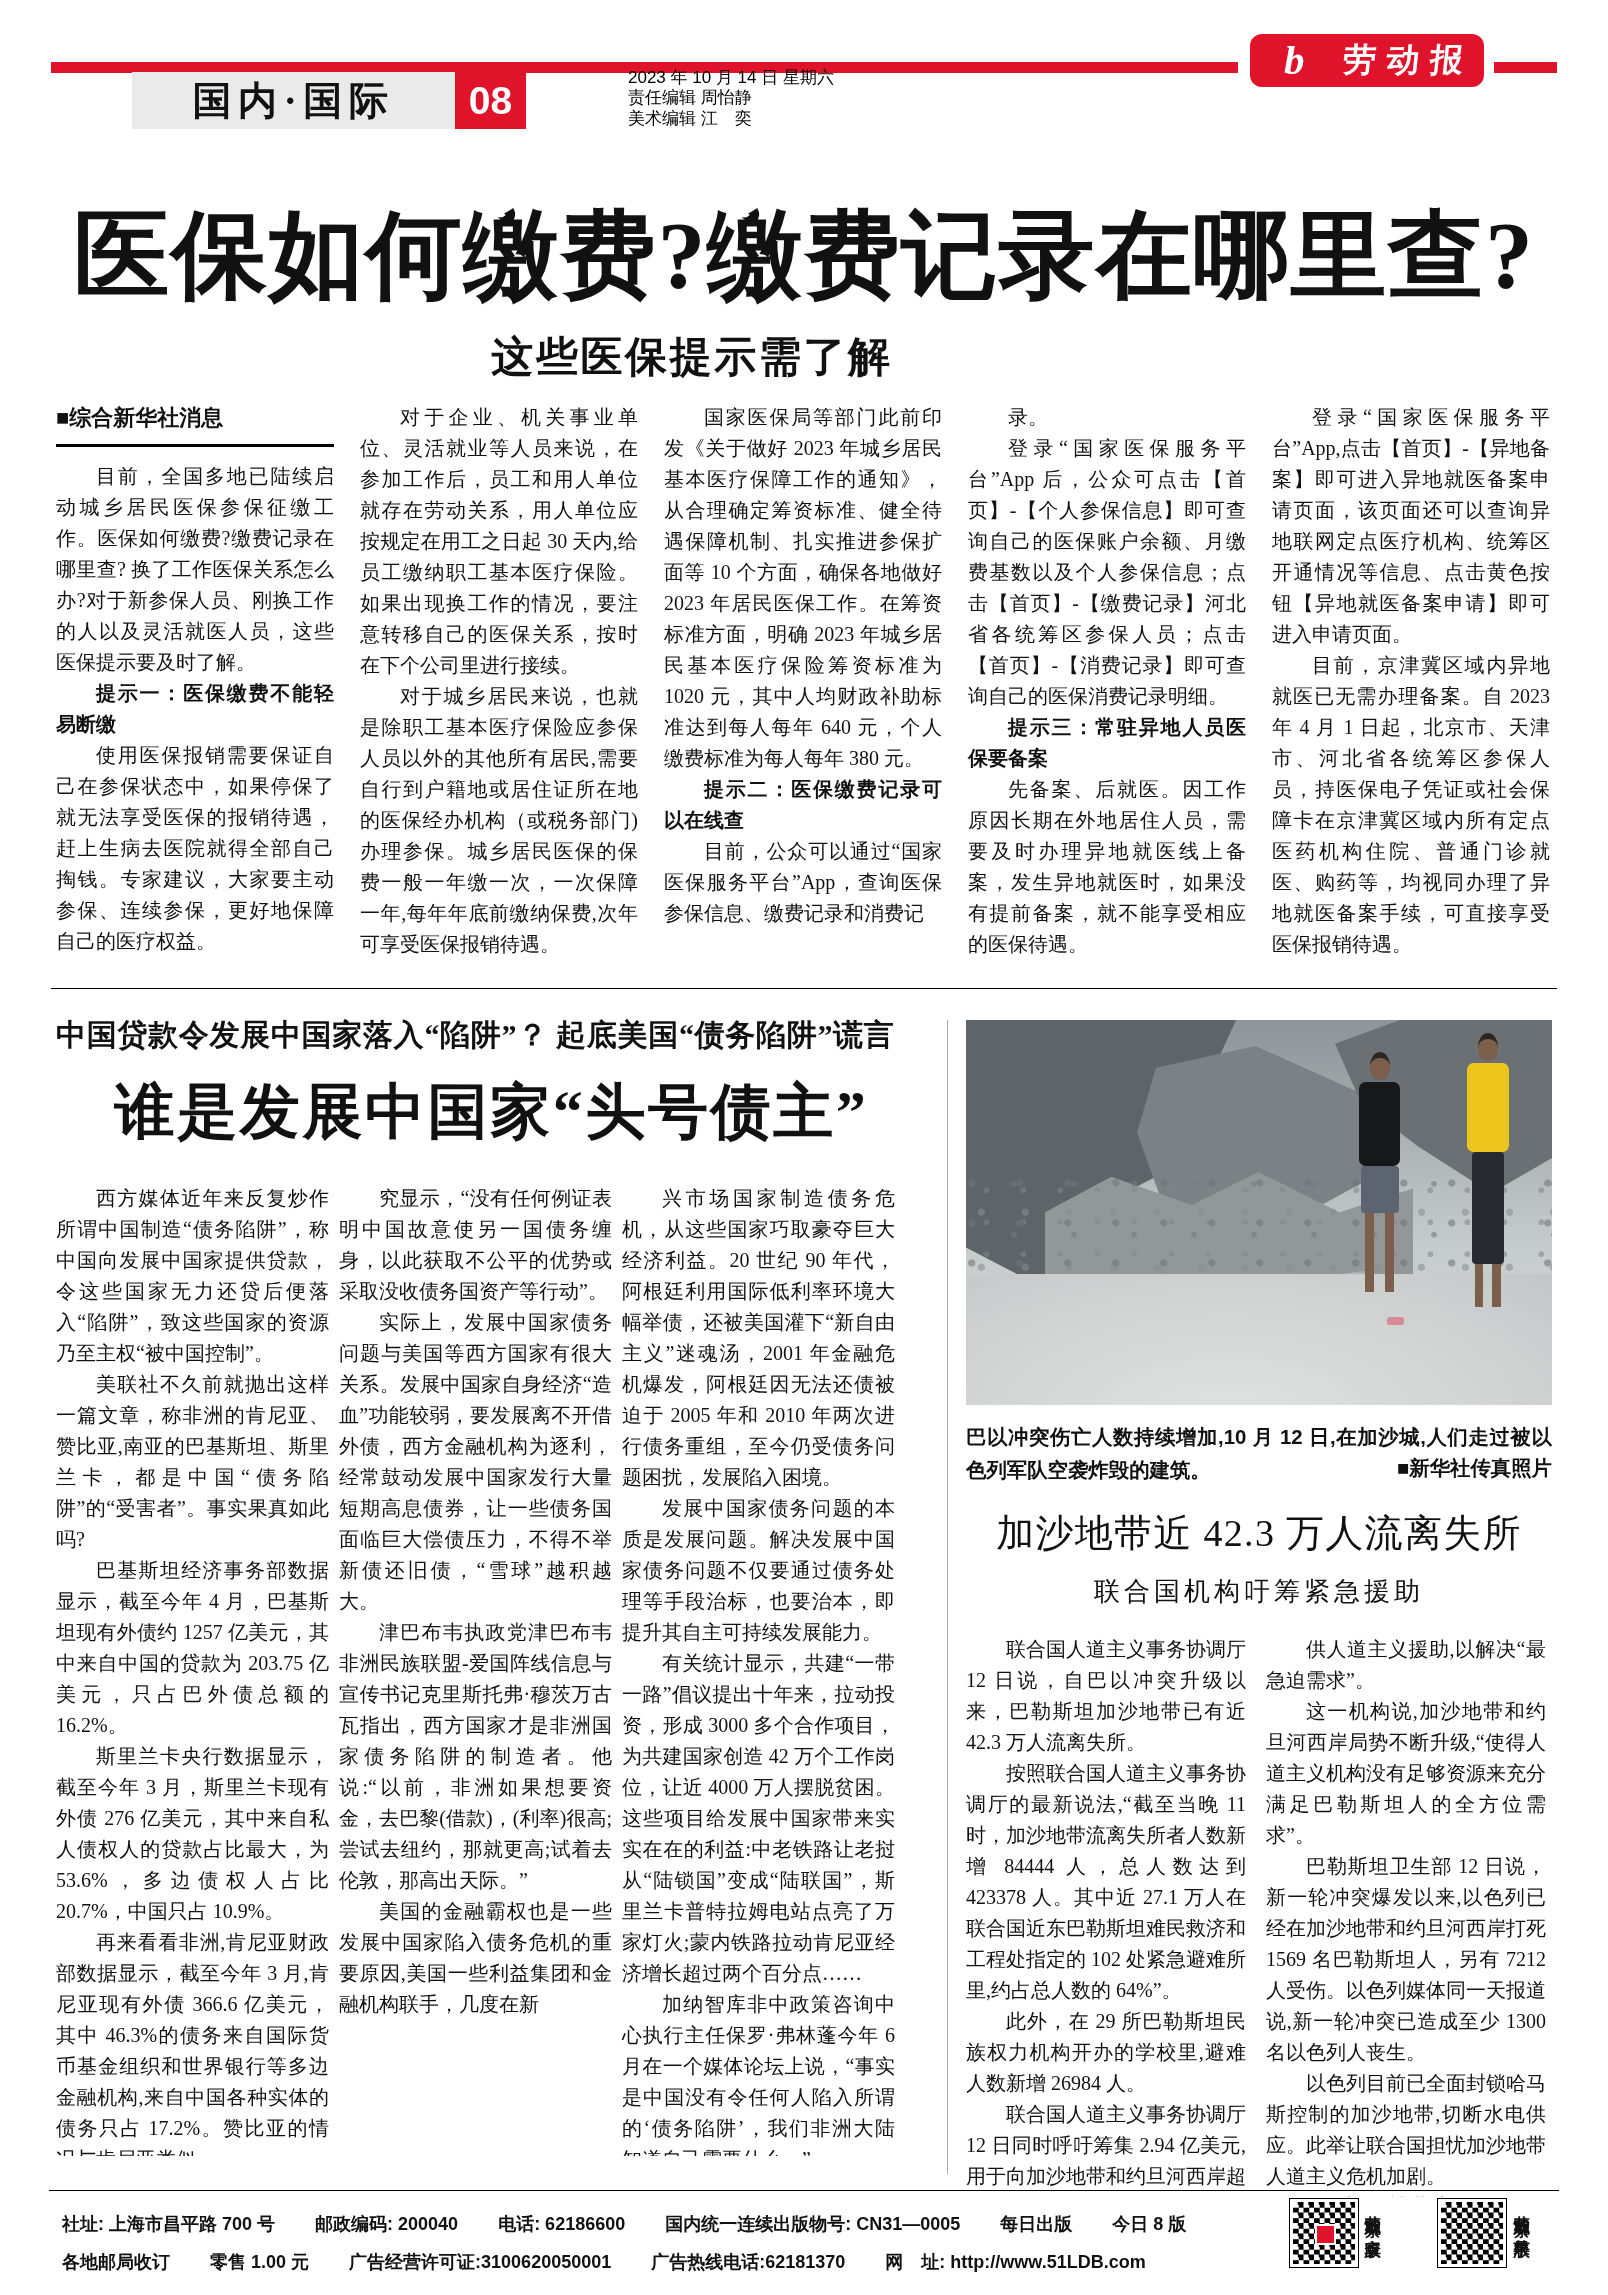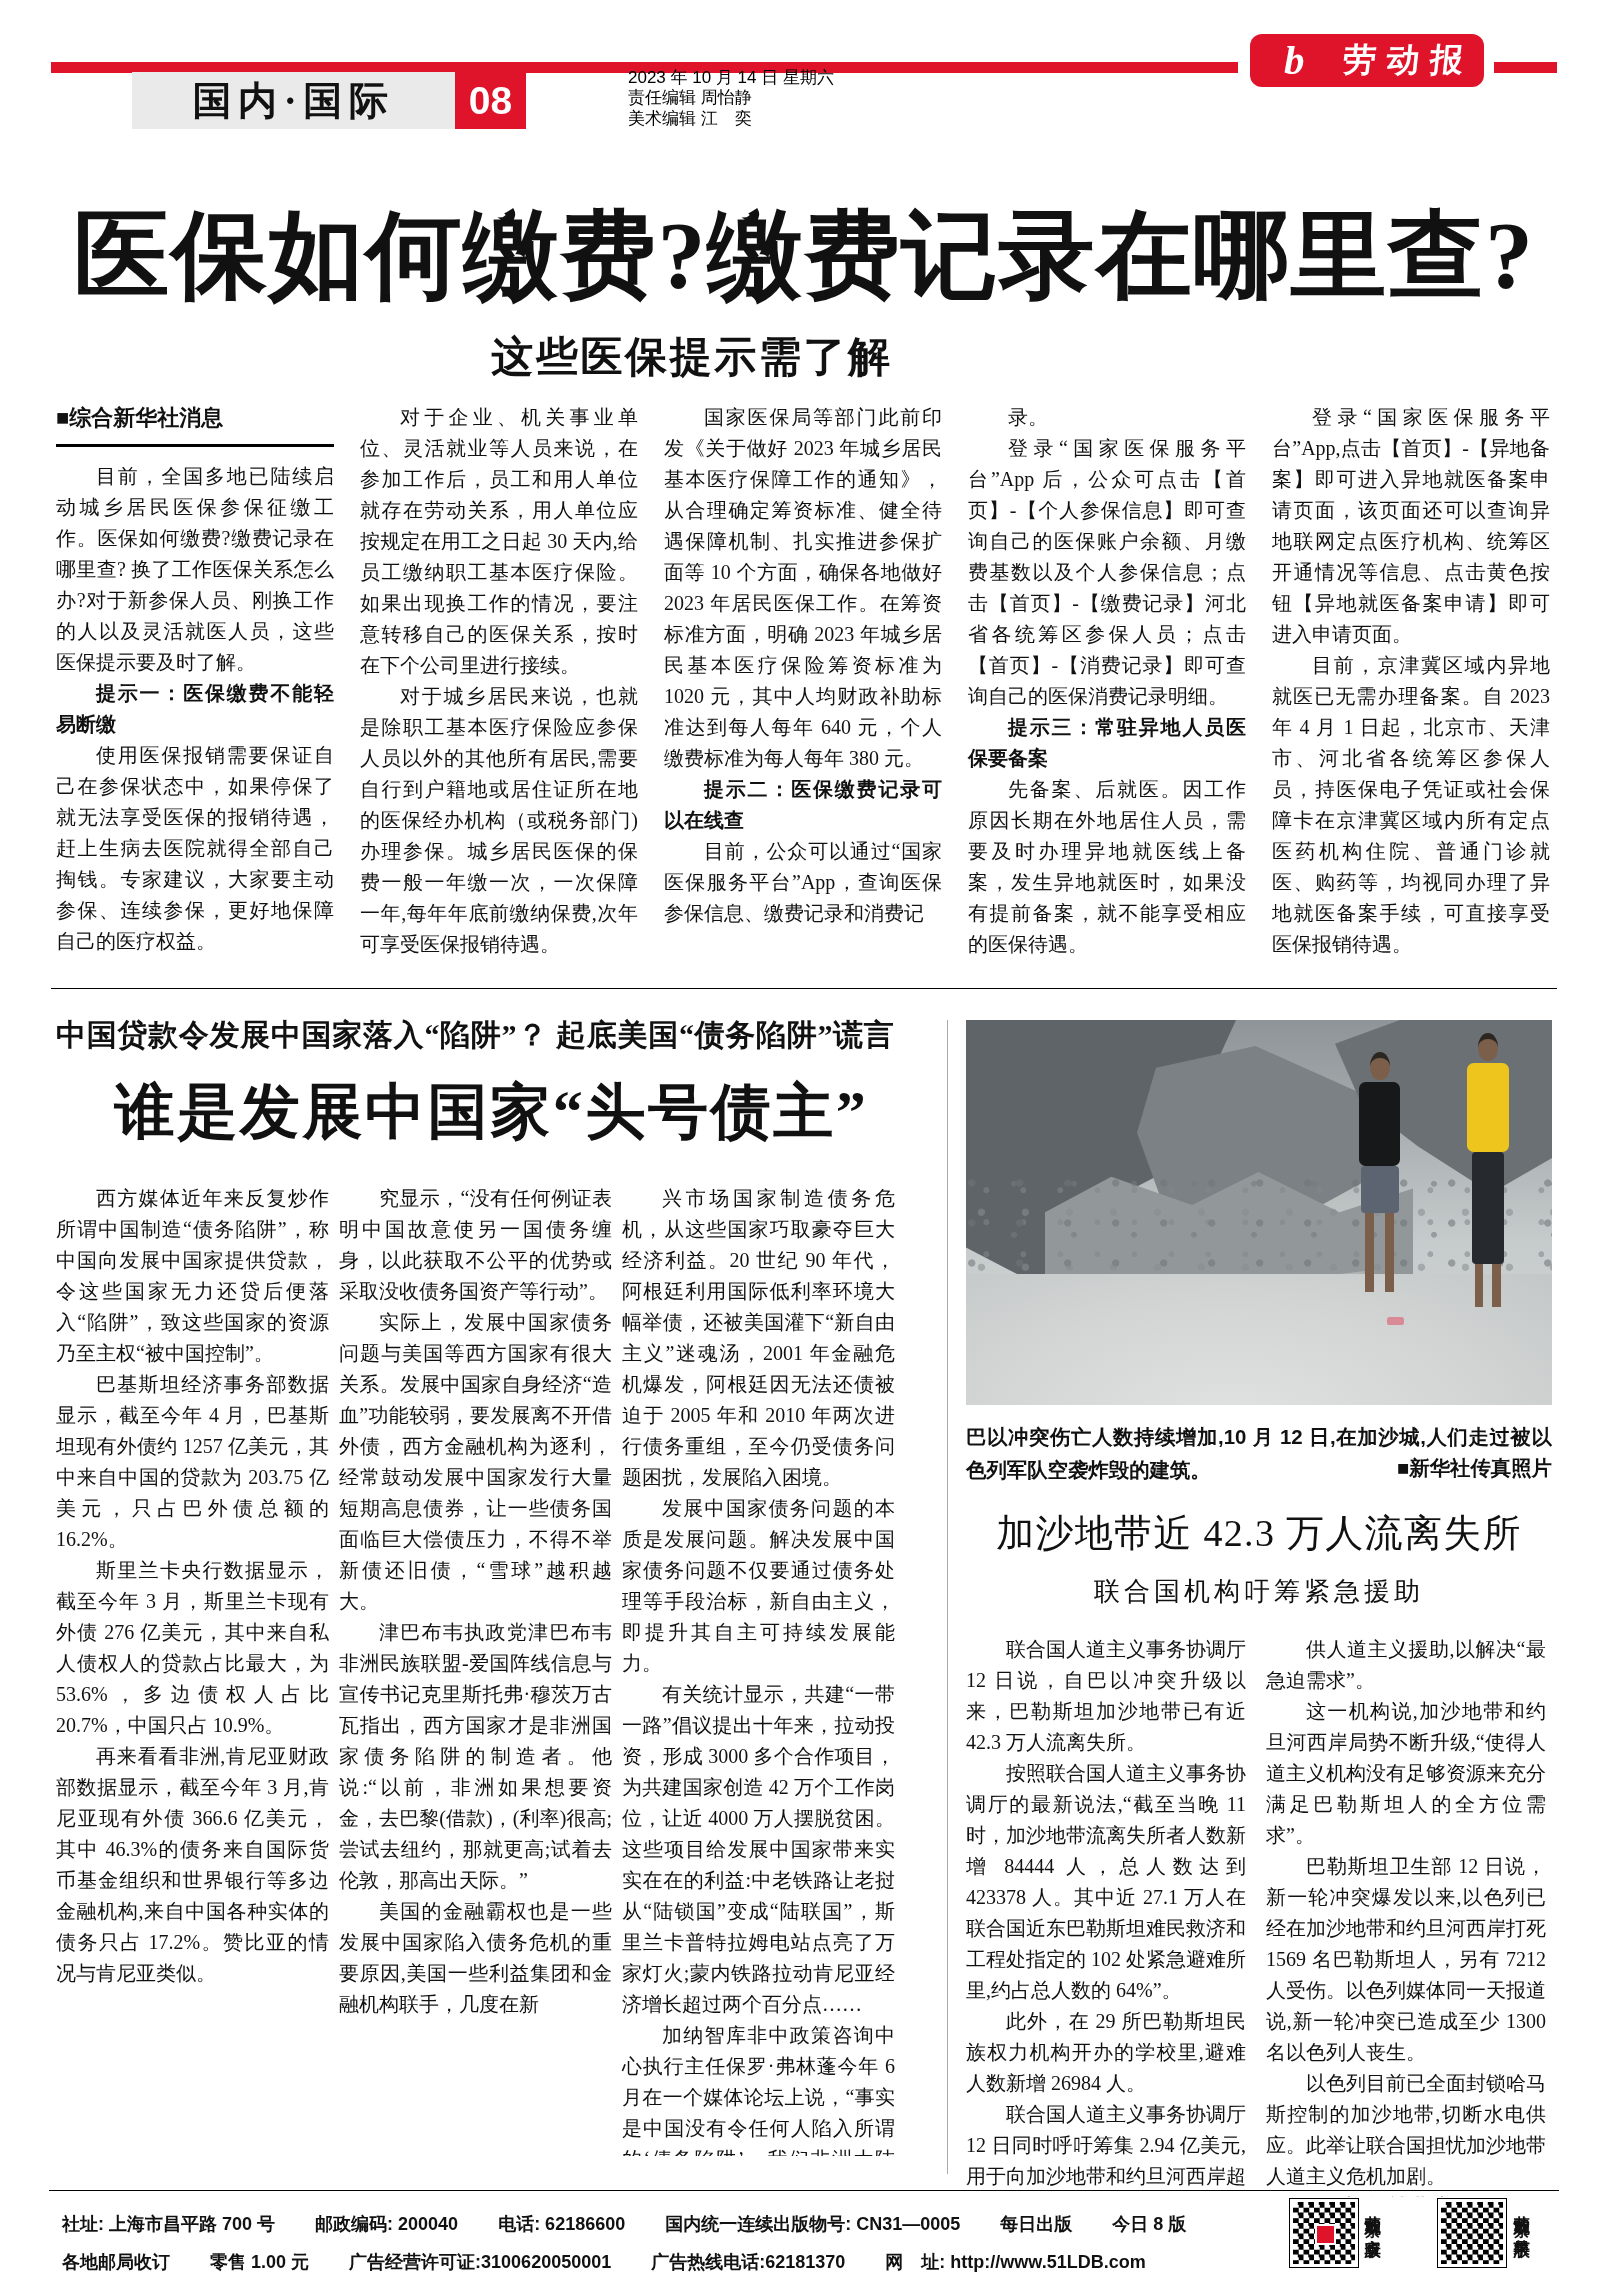--- a/index.html
+++ b/index.html
@@ -165,34 +165,35 @@
   </div>
 
   <div class="rule-h"></div>
 
   <div class="a2">
     <div class="a2-kicker">中国贷款令发展中国家落入“陷阱”？ 起底美国“债务陷阱”谎言</div>
     <div class="a2-headline">谁是发展中国家“头号债主”</div>
     <div class="a2-cols">
       <div class="col">
         <p>西方媒体近年来反复炒作所谓中国制造“债务陷阱”，称中国向发展中国家提供贷款，令这些国家无力还贷后便落入“陷阱”，致这些国家的资源乃至主权“被中国控制”。</p>
+        <p>美联社不久前就抛出这样一篇文章，称非洲的肯尼亚、赞比亚,南亚的巴基斯坦、斯里兰卡，都是中国“债务陷阱”的“受害者”。事实果真如此吗?</p>
         <p>巴基斯坦经济事务部数据显示，截至今年 4 月，巴基斯坦现有外债约 1257 亿美元，其中来自中国的贷款为 203.75 亿美元，只占巴外债总额的 16.2%。</p>
         <p>斯里兰卡央行数据显示，截至今年 3 月，斯里兰卡现有外债 276 亿美元，其中来自私人债权人的贷款占比最大，为 53.6%，多边债权人占比 20.7%，中国只占 10.9%。</p>
         <p>再来看看非洲,肯尼亚财政部数据显示，截至今年 3 月,肯尼亚现有外债 366.6 亿美元，其中 46.3%的债务来自国际货币基金组织和世界银行等多边金融机构,来自中国各种实体的债务只占 17.2%。赞比亚的情况与肯尼亚类似。</p>
 
       </div>
       <div class="col">
         <p>究显示，“没有任何例证表明中国故意使另一国债务缠身，以此获取不公平的优势或采取没收债务国资产等行动”。</p>
         <p>实际上，发展中国家债务问题与美国等西方国家有很大关系。发展中国家自身经济“造血”功能较弱，要发展离不开借外债，西方金融机构为逐利，经常鼓动发展中国家发行大量短期高息债券，让一些债务国面临巨大偿债压力，不得不举新债还旧债，“雪球”越积越大。</p>
         <p>津巴布韦执政党津巴布韦非洲民族联盟-爱国阵线信息与宣传书记克里斯托弗·穆茨万古瓦指出，西方国家才是非洲国家债务陷阱的制造者。他说:“以前，非洲如果想要资金，去巴黎(借款)，(利率)很高;尝试去纽约，那就更高;试着去伦敦，那高出天际。”</p>
         <p>美国的金融霸权也是一些发展中国家陷入债务危机的重要原因,美国一些利益集团和金融机构联手，几度在新</p>
       </div>
       <div class="col">
         <p>兴市场国家制造债务危机，从这些国家巧取豪夺巨大经济利益。20 世纪 90 年代，阿根廷利用国际低利率环境大幅举债，还被美国灌下“新自由主义”迷魂汤，2001 年金融危机爆发，阿根廷因无法还债被迫于 2005 年和 2010 年两次进行债务重组，至今仍受债务问题困扰，发展陷入困境。</p>
-        <p>发展中国家债务问题的本质是发展问题。解决发展中国家债务问题不仅要通过债务处理等手段治标，新自由主义，即提升其自主可持续发展能力。</p>
+        <p>发展中国家债务问题的本质是发展问题。解决发展中国家债务问题不仅要通过债务处理等手段治标，也要治本，即提升其自主可持续发展能力。</p>
         <p>有关统计显示，共建“一带一路”倡议提出十年来，拉动投资，形成 3000 多个合作项目，为共建国家创造 42 万个工作岗位，让近 4000 万人摆脱贫困。这些项目给发展中国家带来实实在在的利益:中老铁路让老挝从“陆锁国”变成“陆联国”，斯里兰卡普特拉姆电站点亮了万家灯火;蒙内铁路拉动肯尼亚经济增长超过两个百分点……</p>
         <p>加纳智库非中政策咨询中心执行主任保罗·弗林蓬今年 6 月在一个媒体论坛上说，“事实是中国没有令任何人陷入所谓的‘债务陷阱’，我们非洲大陆知道自己需要什么。”</p>
 
       </div>
     </div>
   </div>
 
   <div class="v-divider"></div>
 
   <div class="right-block">

